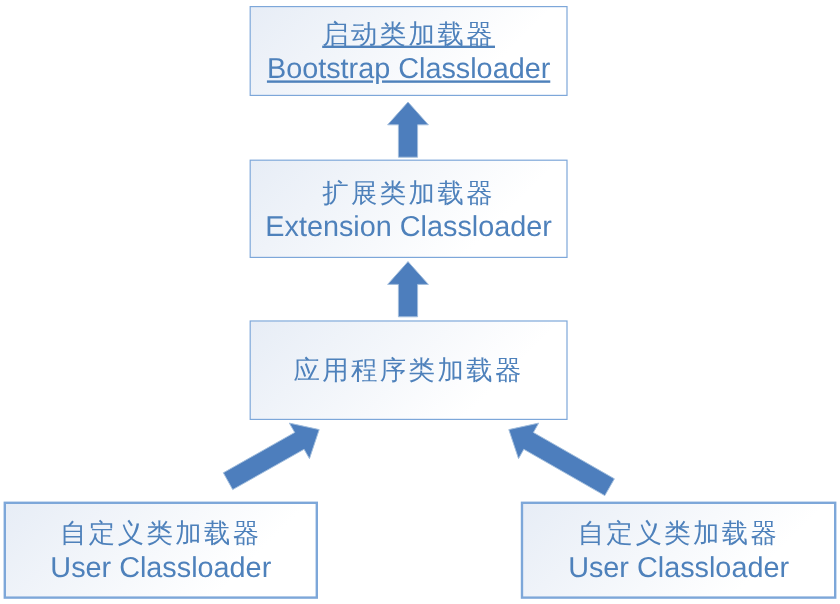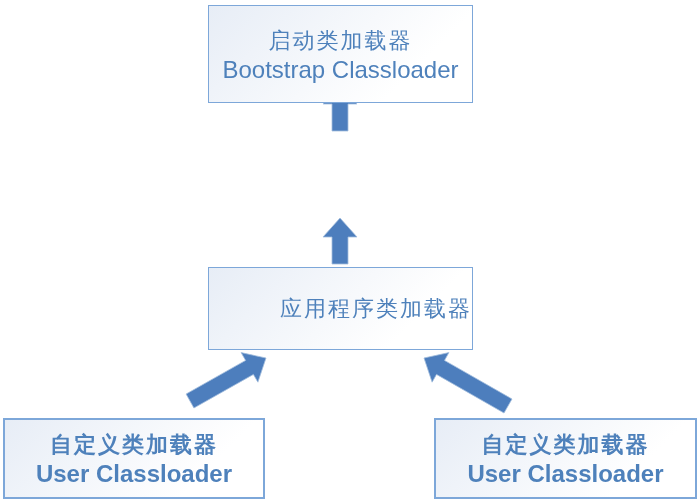--- a/index.html
+++ b/index.html
@@ -27,35 +27,35 @@
     box-sizing: border-box;
     border: 1px solid var(--border-color);
     background: linear-gradient(135deg, var(--bg-from) 0%, var(--bg-to) 75%);
     display: flex;
     flex-direction: column;
     align-items: center;
     justify-content: center;
     text-align: center;
     color: var(--text-color);
   }
-  .node.thick { border-width: 2px; font-weight: bold; }
+  .node.thick { border-width: 2px; }
   .label-zh {
     font-size: 22px;
     line-height: 30px;
     letter-spacing: 2px;
     white-space: nowrap;
   }
   .label-en {
     font-size: 24px;
     line-height: 27px;
     white-space: nowrap;
   }
-  #node-bootstrap   { left: 208px; top: 5px;   width: 265px; height: 98px; }
+  #node-bootstrap   { left: 208px; top: 5px;   width: 265px; height: 75px; text-decoration: underline; }
   #node-extension   { left: 208px; top: 133px; width: 265px; height: 82px; }
-  #node-application { left: 208px; top: 267px; width: 265px; height: 83px; align-items: flex-end; }
+  #node-application { left: 208px; top: 267px; width: 265px; height: 83px; }
   #node-user-left   { left: 3px;   top: 418px; width: 262px; height: 81px; }
   #node-user-right  { left: 434px; top: 418px; width: 263px; height: 81px; }
   .arrow-layer {
     position: absolute;
     left: 0; top: 0;
     width: 700px;
     height: 503px;
     pointer-events: none;
   }
   .arrow {
@@ -75,20 +75,24 @@
     <polygon class="arrow" points="340,218 323,237 332,237 332,264 348,264 348,237 357,237"></polygon>
     <polygon class="arrow" points="266,358 241.1,352.6 245.6,360.4 186.1,394 193.9,408 253.4,374.4 257.9,382.2"></polygon>
     <polygon class="arrow" points="424,358 448.9,352.6 444.5,360.4 512,399 504,413 436.5,374.4 432.1,382.2"></polygon>
   </svg>
 
   <div class="node" id="node-bootstrap">
     <div class="label-zh">启动类加载器</div>
     <div class="label-en">Bootstrap Classloader</div>
   </div>
 
+  <div class="node" id="node-extension">
+    <div class="label-zh">扩展类加载器</div>
+    <div class="label-en">Extension Classloader</div>
+  </div>
 
   <div class="node" id="node-application">
     <div class="label-zh">应用程序类加载器</div>
   </div>
 
   <div class="node thick" id="node-user-left">
     <div class="label-zh">自定义类加载器</div>
     <div class="label-en">User Classloader</div>
   </div>
 

